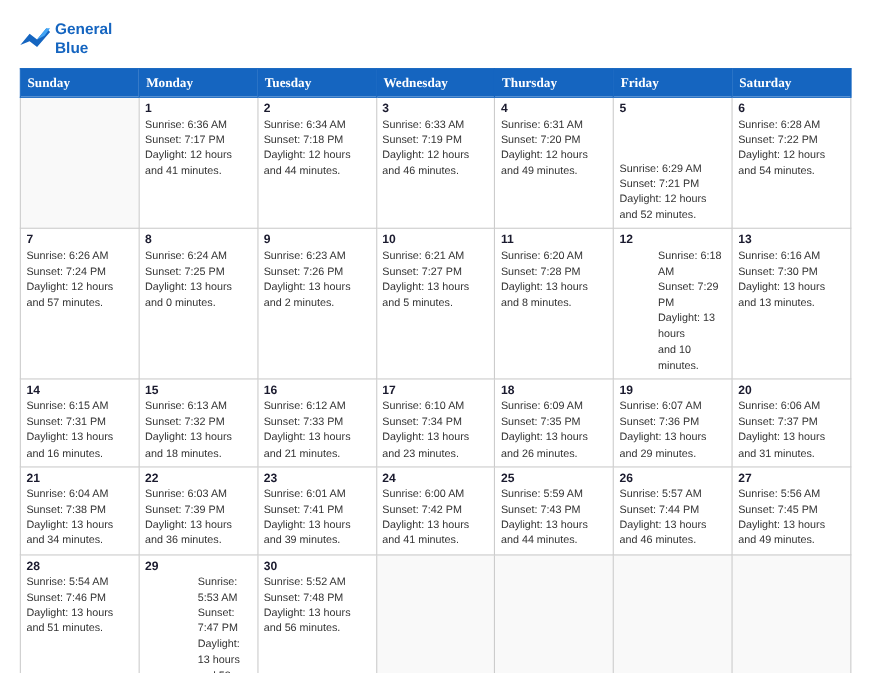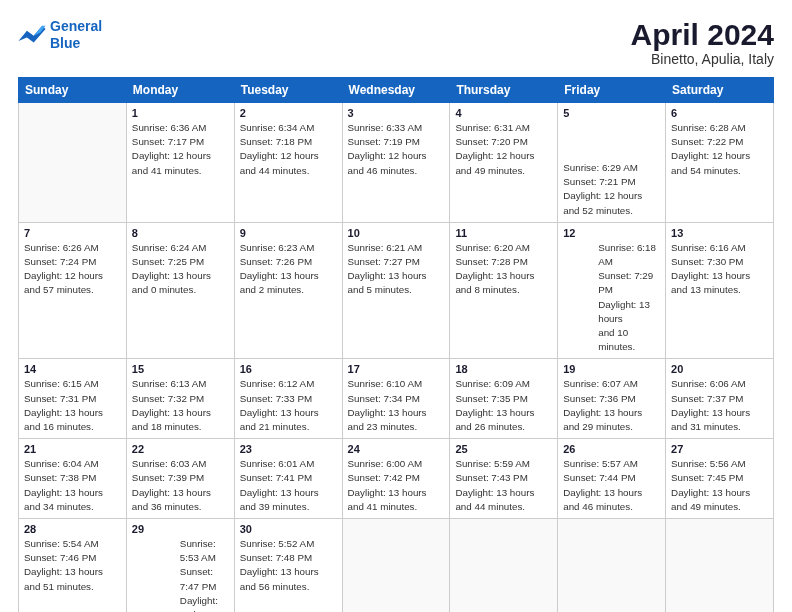--- a/index.html
+++ b/index.html
@@ -61,20 +61,21 @@
       font-size: 10.5px;
     }
     .calendar-table thead tr th {
       background-color: #1565c0;
       color: #fff;
       font-size: 12px;
       font-weight: bold;
       padding: 5px 6px;
       text-align: left;
       border: 1px solid #1565c0;
+      font-family: Liberation Serif, serif;
     }
     .calendar-table tbody tr td {
       vertical-align: top;
       border: 1px solid #ccc;
       padding: 4px 5px;
       width: calc(100% / 7);
       min-height: 70px;
       background: #fff;
     }
     .calendar-table tbody tr td.empty {
@@ -100,24 +101,20 @@
     <div class="logo">
       <svg class="logo-bird" viewBox="0 0 32 26" xmlns="http://www.w3.org/2000/svg">
         <polygon points="0,20 10,8 18,14 28,2 32,6 18,22 10,16" fill="#1565c0"></polygon>
         <polygon points="18,14 28,2 32,2 26,10" fill="#42a5f5"></polygon>
       </svg>
       <div class="logo-text">
         <div><span>General</span></div>
         <div><span>Blue</span></div>
       </div>
     </div>
-    <div class="title-block">
-      <div class="main-title">April 2024</div>
-      <div class="subtitle">Binetto, Apulia, Italy</div>
-    </div>
   </div>
 
   <table class="calendar-table">
     <thead>
       <tr>
       <th>Sunday</th>
           <th>Monday</th>
           <th>Tuesday</th>
           <th>Wednesday</th>
           <th>Thursday</th>

